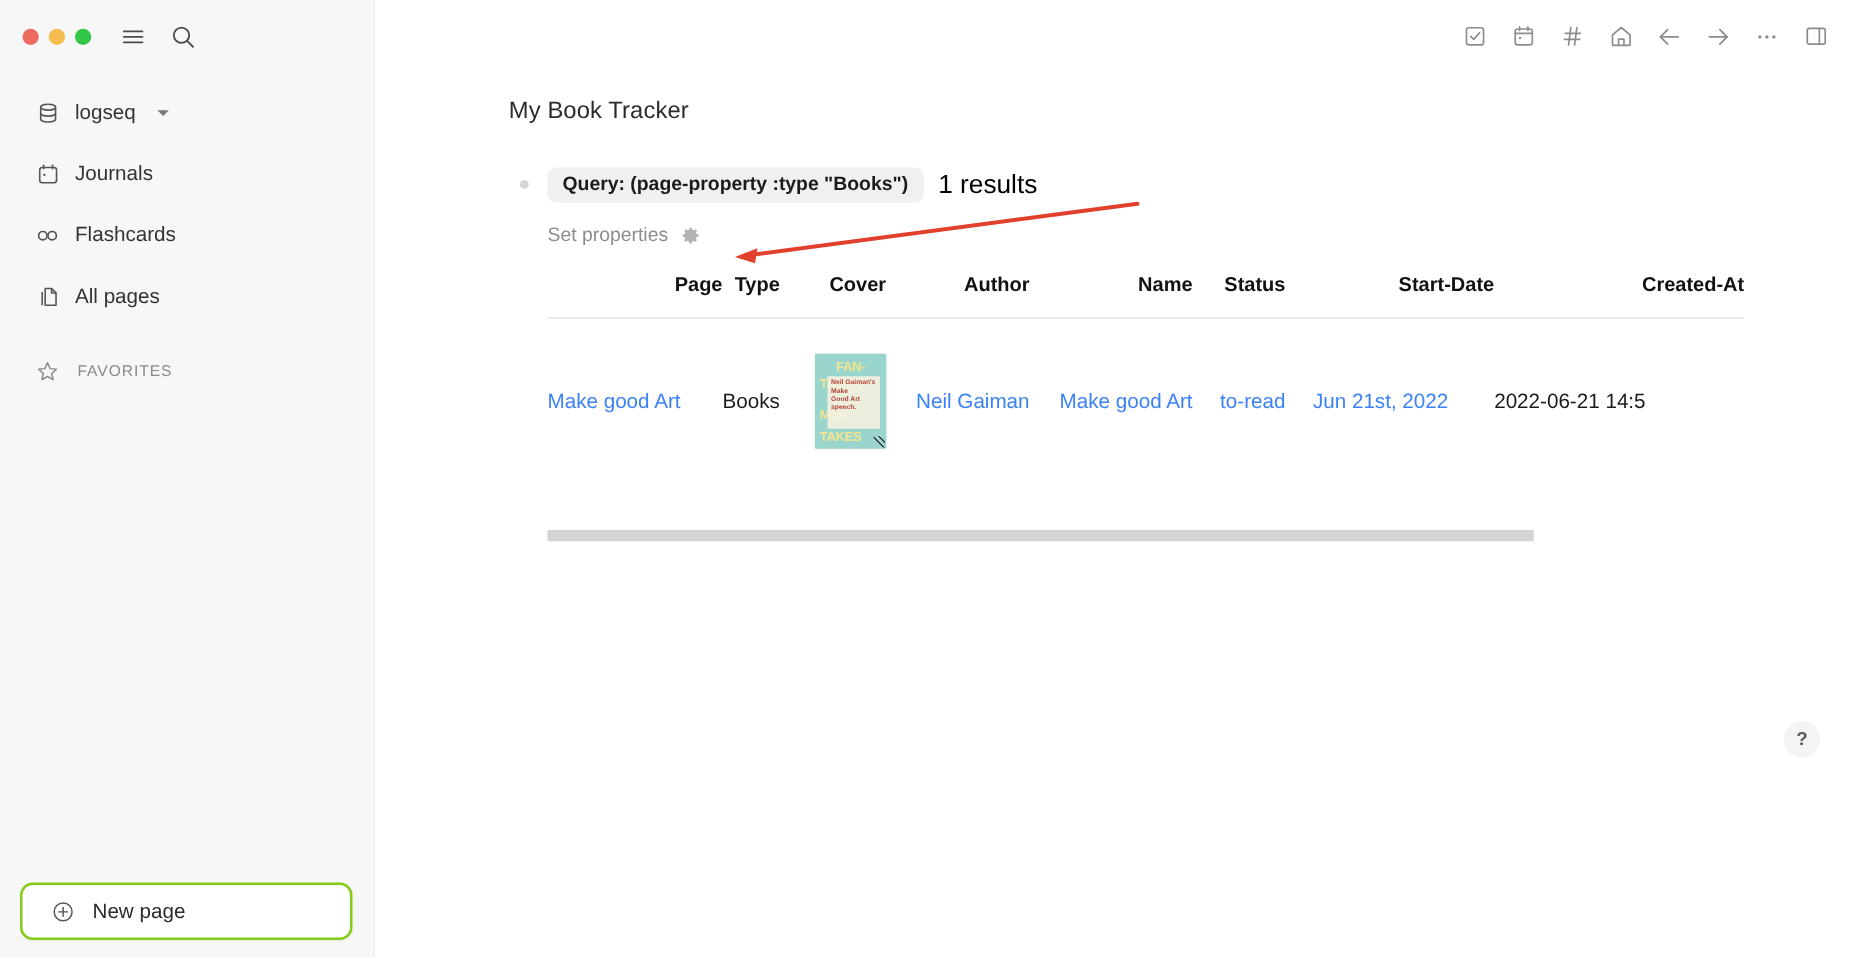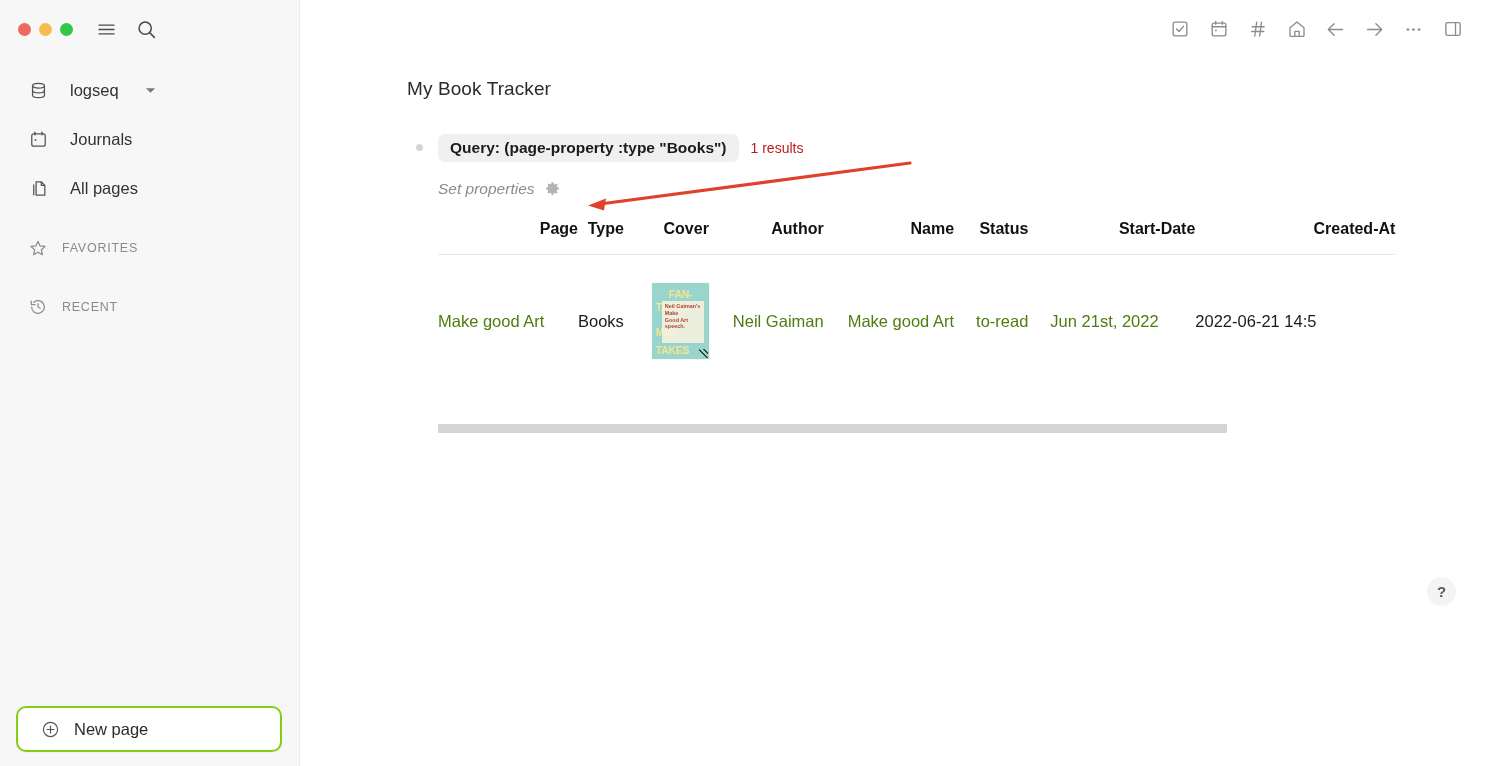--- a/index.html
+++ b/index.html
@@ -24,21 +24,21 @@
   .light { width:13px; height:13px; border-radius:50%; }
   .light.red { background:#ed6a5e; }
   .light.yellow { background:#f5bd4f; }
   .light.green { background:#33c748; }
   .bar-icon { width:34px; height:34px; display:flex; align-items:center; justify-content:center; color:#4a4a4a; }
   .bar-icon.ham { margin-left:16px; }
   .bar-icon.srch { margin-left:6px; }
 
   .nav { padding:8px 0 0 0; }
   .nav-item {
-    display:flex; align-items:center; gap:22px;
+    display:flex; align-items:center; gap:12px;
     height:49px; padding-left:28px;
     color:#333; font-size:16.5px;
     cursor:pointer;
   }
   .nav-icon { width:20px; height:20px; display:flex; align-items:center; justify-content:center; color:#555; flex:0 0 20px; }
   .caret { margin-left:4px; color:#777; display:flex; align-items:center; }
   .section-head {
     display:flex; align-items:center; gap:14px;
     height:49px; padding-left:28px; margin-top:10px;
     color:#8a8a8a; font-size:12.5px; letter-spacing:.06em; font-weight:500;
@@ -72,35 +72,35 @@
   .bullet {
     position:absolute; left:9px; top:10px;
     width:7px; height:7px; border-radius:50%; background:#d5d5d5;
   }
   .query-row { display:flex; align-items:center; gap:12px; padding-left:31px; }
   .query-badge {
     background:#f0f0f0; border-radius:7px;
     padding:5px 12px; font-size:15.5px; font-weight:700; color:#1b1b1b;
     white-space:nowrap;
   }
-  .results-count { font-size:14px; color:#b91c1c; }
-
-  .setprops-row { display:flex; align-items:flex-start; gap:9px; padding-left:31px; margin-top:18px;font-style:italic; }
+  .results-count { font-size:21px; color:#000000; }
+
+  .setprops-row { display:flex; align-items:flex-start; gap:9px; padding-left:31px; margin-top:18px; }
   .setprops-label { font-size:15.5px; color:#8c8c8c; cursor:pointer; }
   .gear { width:17px; height:17px; color:#b4b4b4; display:flex; align-items:center; justify-content:center; cursor:pointer; }
 
   
   .table-wrap { margin-top:22px; padding-left:31px; position:relative; }
   table { border-collapse:collapse; white-space:nowrap; }
   thead th {
     text-align:right; font-size:16px; font-weight:700; color:#111;
     padding:0 0 16px 0; border-bottom:1px solid #e8e8e8;
   }
   tbody td { font-size:16.5px; color:#111; padding:28px 0 28px 0; vertical-align:middle; }
-  .lnk { color:#4d7c0f; cursor:pointer; }
+  .lnk { color:#3b82f6; cursor:pointer; }
   .plain { color:#1b1b1b; }
 
   th.c-page, td.c-page   { width:140px; }
   th.c-type, td.c-type   { width:55px; padding-right:28px; }
   th.c-cover, td.c-cover { width:57px; padding-right:24px; }
   th.c-author, td.c-author { width:97px; padding-right:24px; }
   th.c-name, td.c-name   { width:122px; padding-right:22px; }
   th.c-status, td.c-status { width:63px; padding-right:22px; }
   th.c-start, td.c-start { width:145px; }
   th.c-created, td.c-created { width:200px; }
@@ -200,20 +200,29 @@
           <svg width="19" height="19" viewBox="0 0 24 24" fill="none" stroke="currentColor" stroke-width="1.6" stroke-linecap="round">
             <rect x="3.5" y="5" width="17" height="15.5" rx="2.5"></rect>
             <line x1="7.5" y1="2.8" x2="7.5" y2="6.2"></line>
               <line x1="16.5" y1="2.8" x2="16.5" y2="6.2"></line>
             <circle cx="8.2" cy="12.5" r="1.2" fill="currentColor" stroke="none"></circle>
           </svg>
         </span>
         <span>Journals</span>
       </div>
 
+      <div class="nav-item">
+        <span class="nav-icon">
+          <svg width="21" height="21" viewBox="0 0 24 24" fill="none" stroke="currentColor" stroke-width="1.6">
+            <circle cx="7.5" cy="12" r="4"></circle>
+              <circle cx="16.5" cy="12" r="4"></circle>
+          </svg>
+        </span>
+        <span>Flashcards</span>
+      </div>
 
 
       <div class="nav-item">
         <span class="nav-icon">
           <svg width="19" height="19" viewBox="0 0 24 24" fill="none" stroke="currentColor" stroke-width="1.6" stroke-linejoin="round">
             <path d="M9 3.5h6.5L20 8v12.5H9z"></path>
               <path d="M6 7v13.5"></path>
             <path d="M15.5 3.5V8H20"></path>
           </svg>
         </span>
@@ -222,30 +231,20 @@
 
       <div class="section-head">
         <span class="nav-icon">
           <svg width="18" height="18" viewBox="0 0 24 24" fill="none" stroke="currentColor" stroke-width="1.6" stroke-linejoin="round">
             <polygon points="12,3 14.8,9.2 21.5,9.9 16.5,14.4 17.9,21 12,17.6 6.1,21 7.5,14.4 2.5,9.9 9.2,9.2"></polygon>
           </svg>
         </span>
         <span>FAVORITES</span>
       </div>
 
-      <div class="section-head">
-        <span class="nav-icon">
-          <svg width="18" height="18" viewBox="0 0 24 24" fill="none" stroke="currentColor" stroke-width="1.6" stroke-linecap="round">
-            <path d="M3.5 12a8.5 8.5 0 1 0 2.6-6.1"></path>
-              <polyline points="3,4 3.2,9 8.2,8.8"></polyline>
-            <polyline points="12,7.5 12,12 15,13.6"></polyline>
-          </svg>
-        </span>
-        <span>RECENT</span>
-      </div>
 
     </div>
 
     <div class="newpage">
       <span class="nav-icon">
         <svg width="19" height="19" viewBox="0 0 24 24" fill="none" stroke="currentColor" stroke-width="1.5" stroke-linecap="round">
           <circle cx="12" cy="12" r="9"></circle>
             <line x1="12" y1="7.6" x2="12" y2="16.4"></line>
             <line x1="7.6" y1="12" x2="16.4" y2="12"></line>
         </svg>

